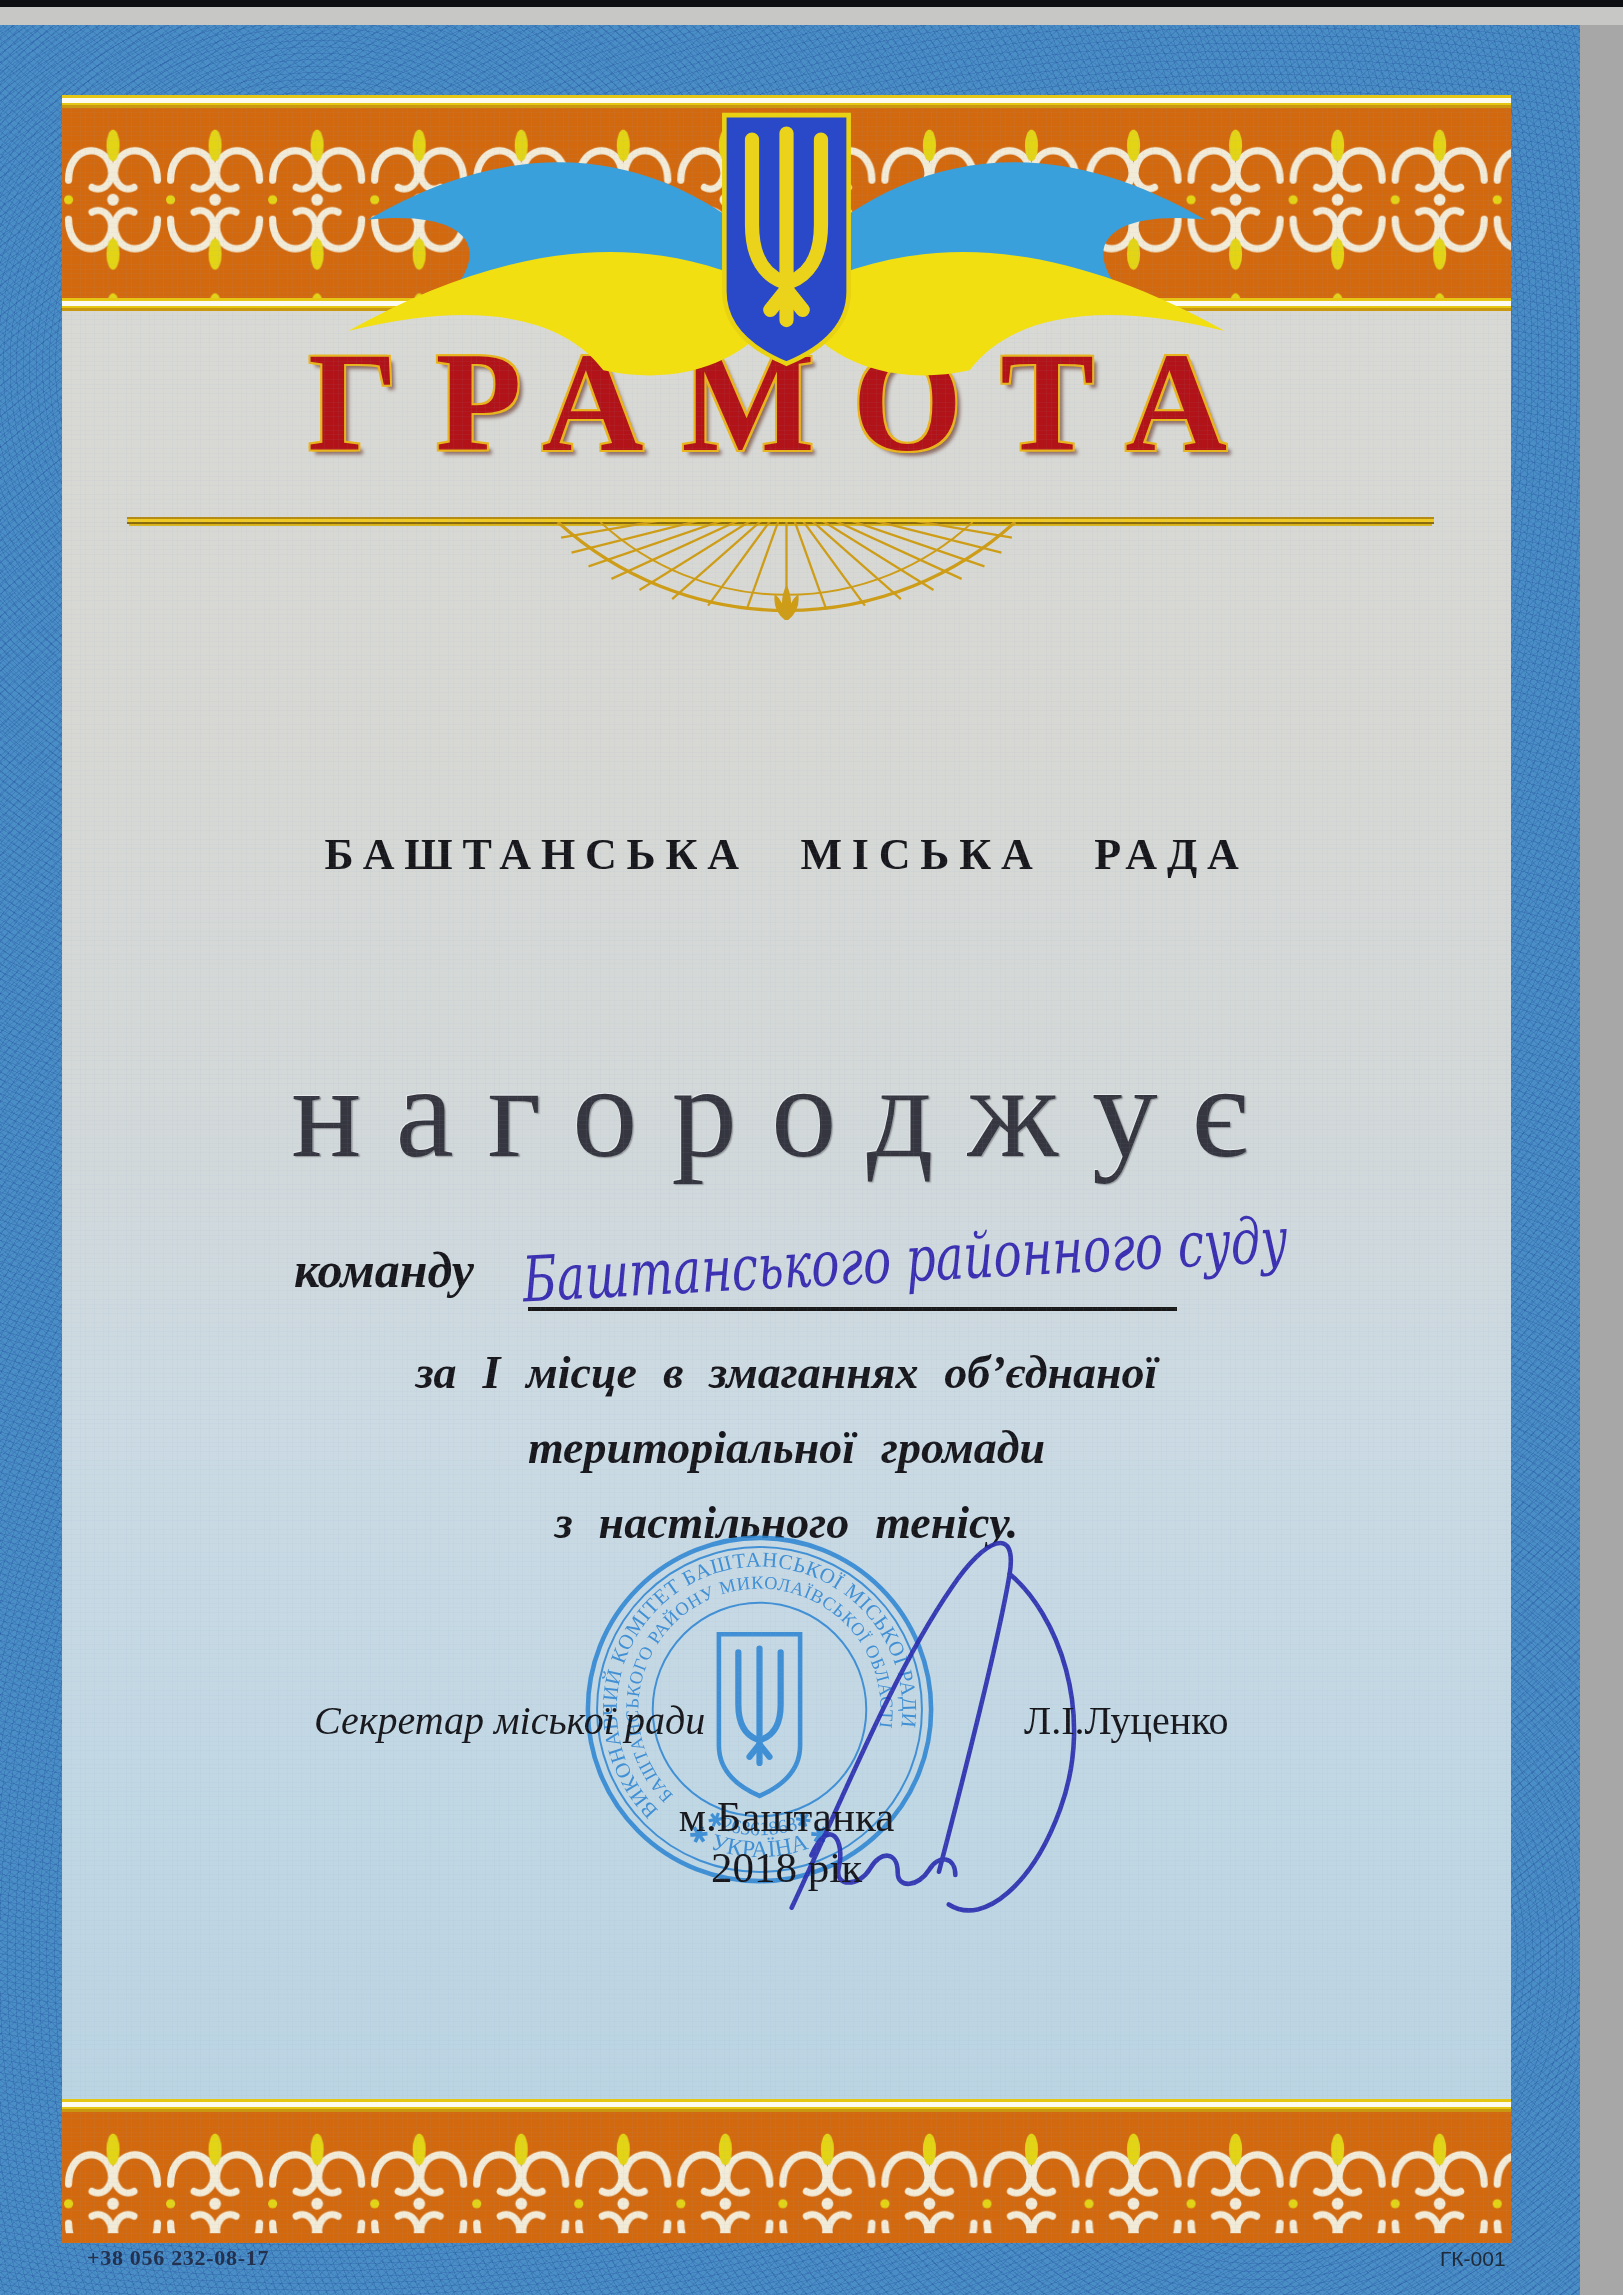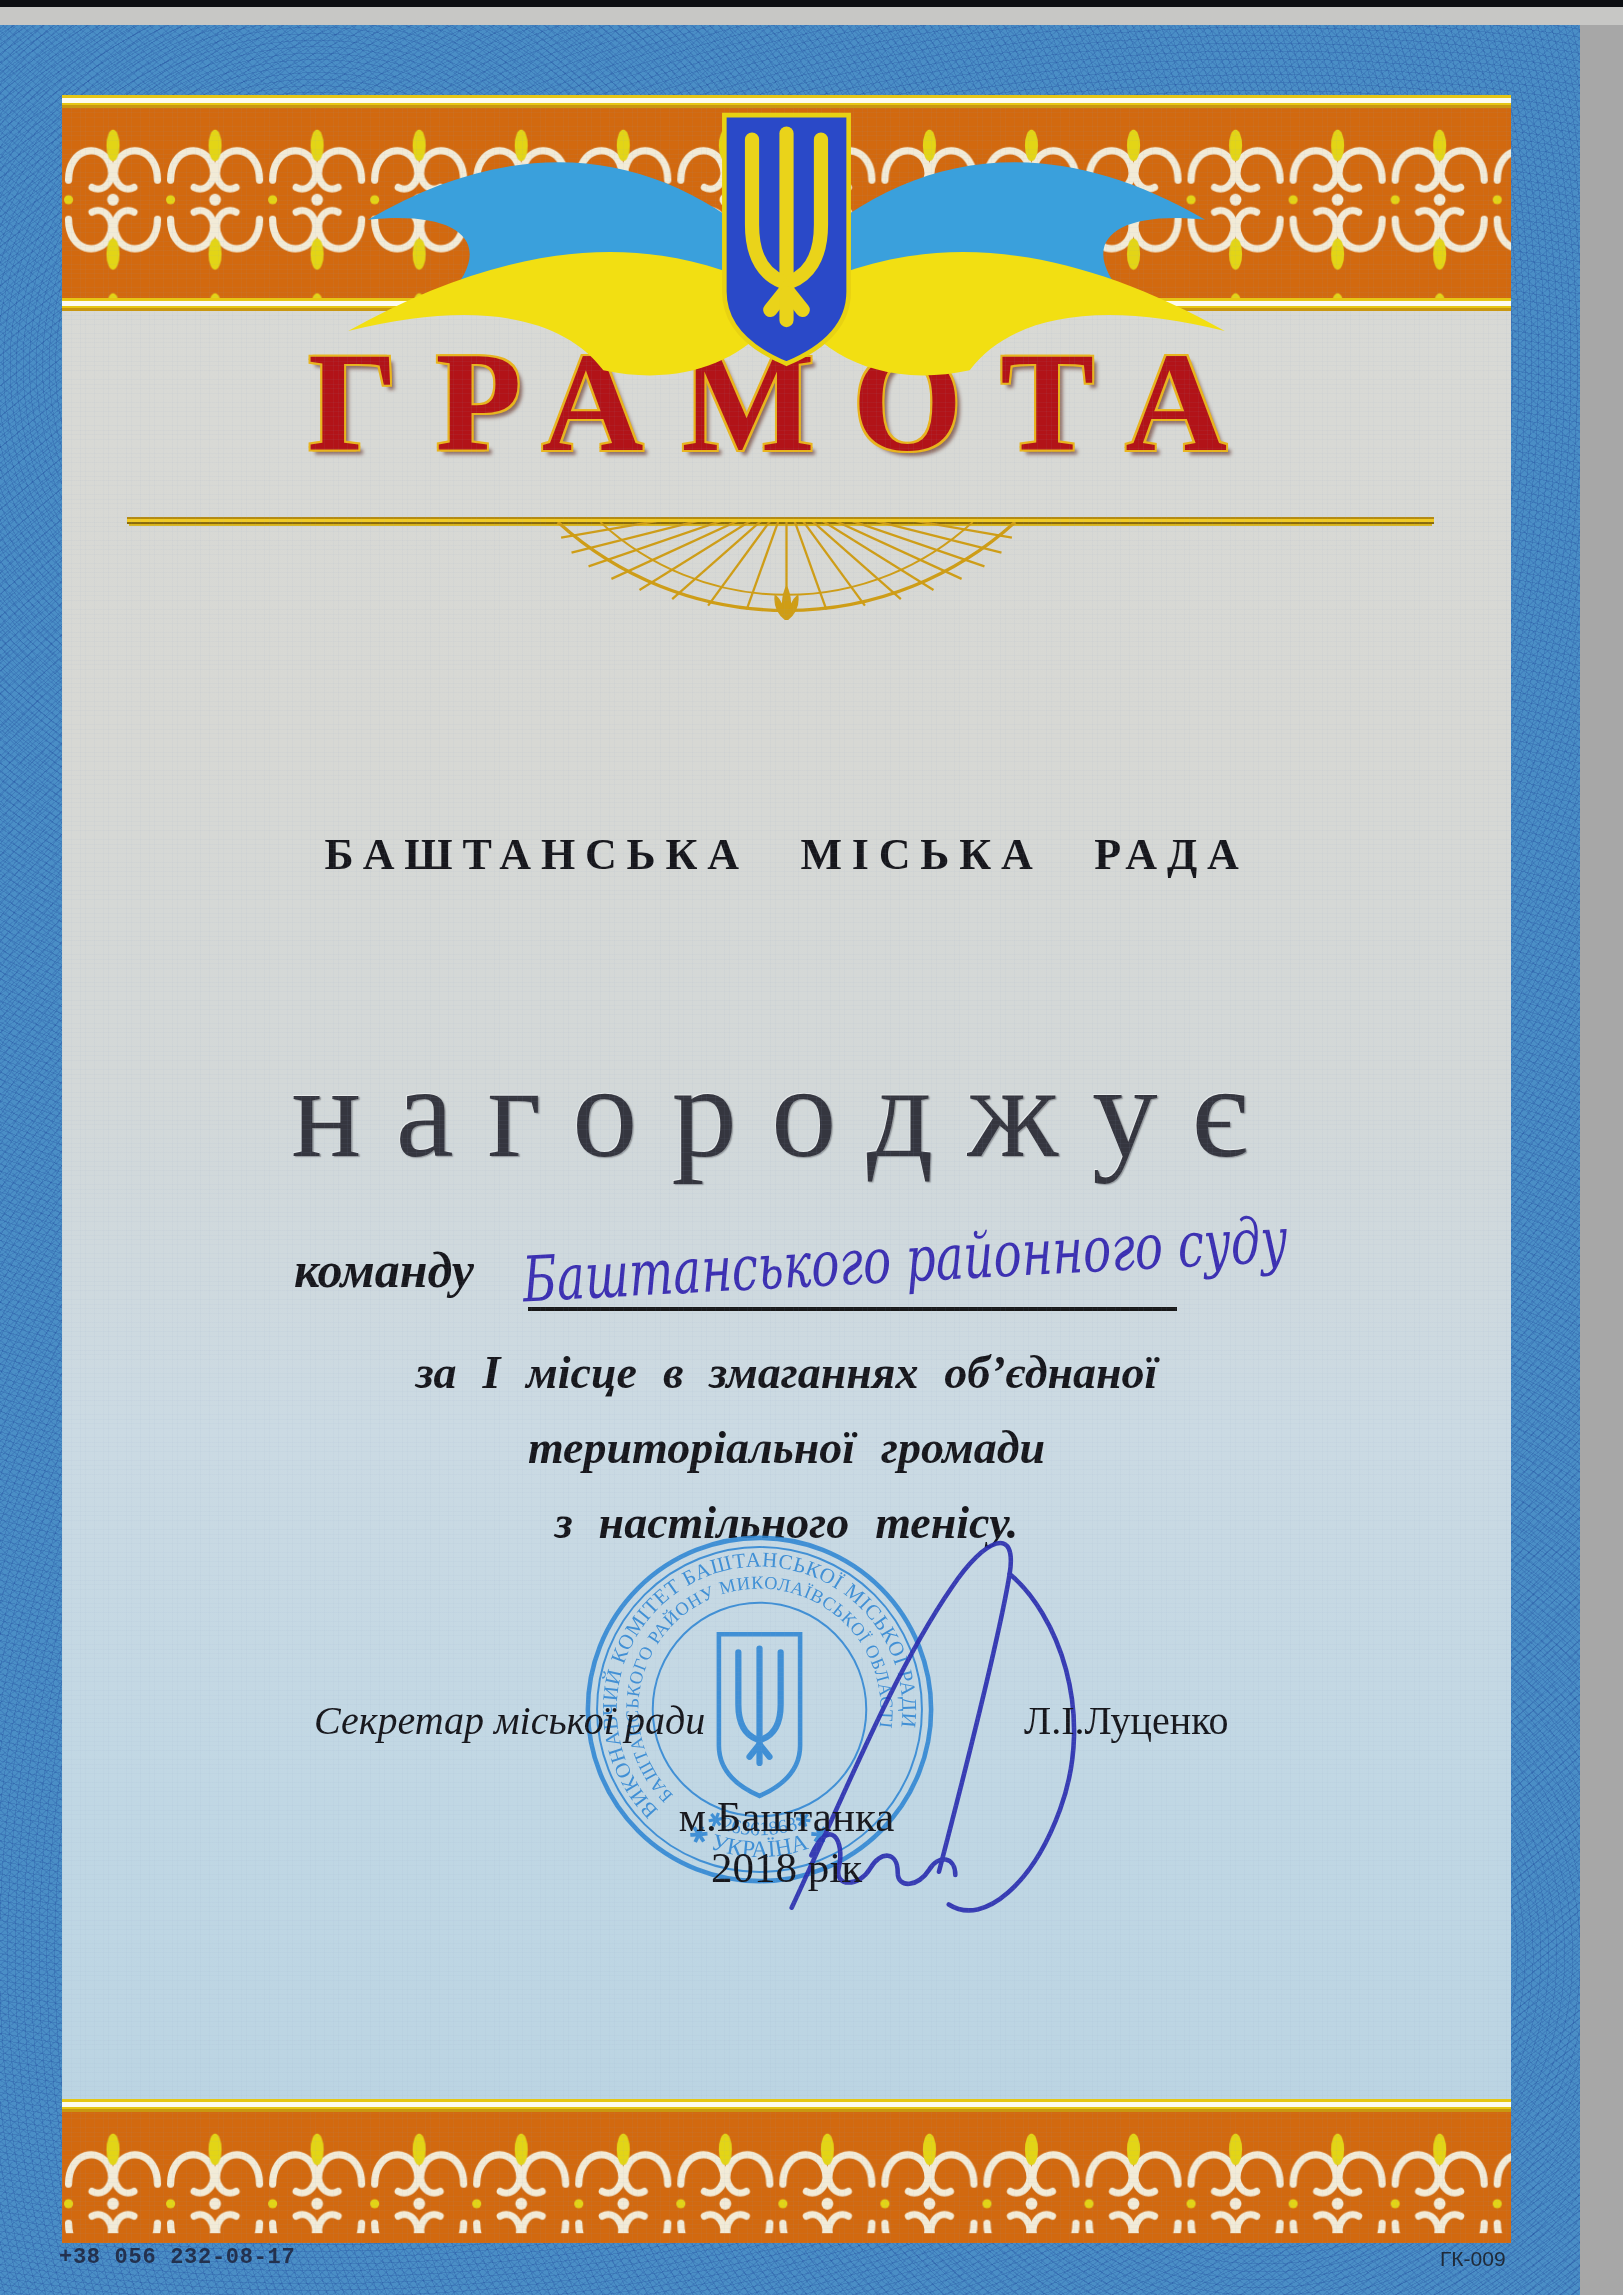--- a/index.html
+++ b/index.html
@@ -62,21 +62,21 @@
     font-size:46px;font-weight:bold;font-style:italic;color:#17171c;line-height:1.63;word-spacing:14.4px;}
 
   .stamp{position:absolute;top:1418px;left:501px;width:393px;height:393px;opacity:.88;}
   .signature{position:absolute;top:1420px;left:615px;width:537px;height:432px;}
 
   .signer-role{position:absolute;top:1602px;left:252px;font-size:40px;font-style:italic;color:#17171c;}
   .signer-name{position:absolute;top:1602px;left:962px;font-size:40px;color:#17171c;}
   .place{position:absolute;top:1697px;left:0;width:100%;text-align:center;font-size:43px;color:#17171c;}
   .year{position:absolute;top:1748px;left:0;width:100%;text-align:center;font-size:43px;color:#17171c;}
 
-  .phone{position:absolute;left:59px;top:2220px;font-family:Liberation Mono, monospace;
+  .phone{position:absolute;left:87px;top:2220px;font-family:Liberation Serif, serif;
     font-size:22px;font-weight:bold;color:#23314e;letter-spacing:0.7px;}
   .form-code{position:absolute;left:1440px;top:2222px;font-family:"Liberation Sans",sans-serif;
     font-size:21px;color:#1f2a38;}
 </style>
 </head>
 <body>
 
 <div class="scan">
   <div class="page">
     <div class="inner">
@@ -223,20 +223,20 @@
       <div class="band band-bottom">
         <svg viewBox="0 0 2215 220" preserveAspectRatio="none">
           <rect x="0" y="0" width="2215" height="220" fill="#d2690f"></rect>
           <rect x="0" y="-15" width="2215" height="220" fill="url(#scrolls)"></rect>
         </svg>
         <div class="band-edge band-edge-t"></div>
       </div>
     </div>
 
     <div class="phone">+38 056 232-08-17</div>
-    <div class="form-code">ГК-009</div>
+    <div class="form-code">ГК-001</div>
   </div>
 
   <div class="right-strip"></div>
   <div class="edge-black"></div>
   <div class="edge-gray"></div>
 </div>
 
 
 </body></html>

